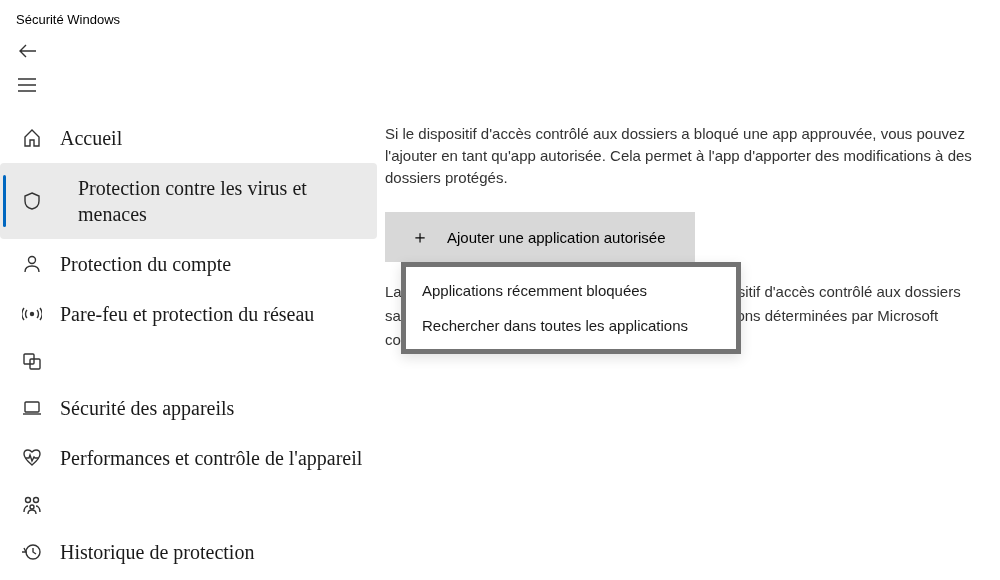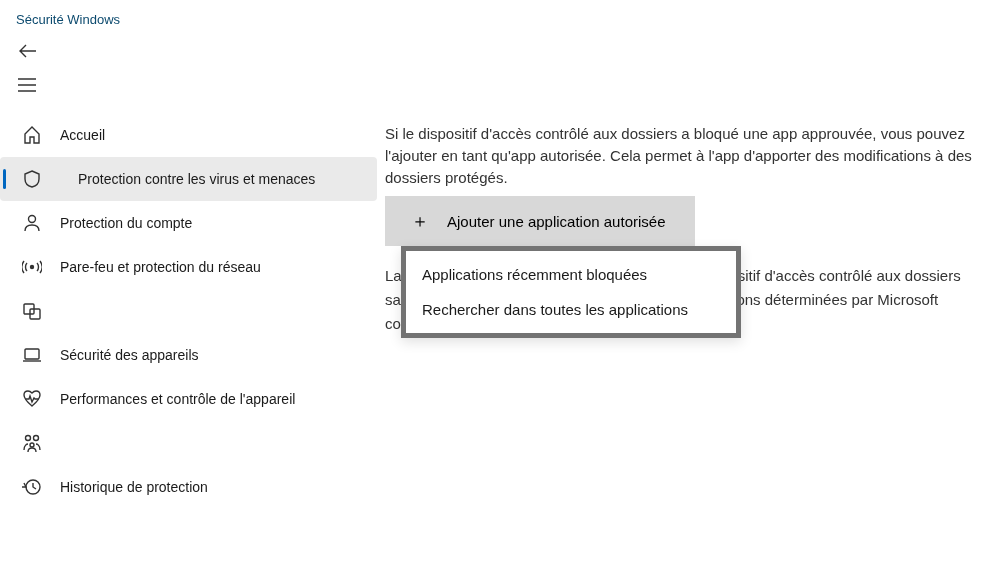--- a/index.html
+++ b/index.html
@@ -8,21 +8,21 @@
       width: 1000px;
       height: 580px;
       background: #ffffff;
       color: #1a1a1a;
       overflow: hidden;
       font-size: 14px;
     }
     .app-title {
       padding: 12px 16px 10px 16px;
       font-size: 13px;
-      color: #0c4a6e;
+      color: #000000;
     }
     .back-btn {
       padding: 6px 0 6px 18px;
       cursor: pointer;
       width: 40px;
     }
     .hamburger {
       padding: 10px 0 10px 18px;
       cursor: pointer;
       width: 40px;
@@ -61,39 +61,40 @@
     }
     .nav-icon {
       width: 20px;
       height: 20px;
       flex-shrink: 0;
       display: flex;
       align-items: center;
       justify-content: center;
     }
     .nav-label {
-      font-size: 14px;
+      font-size: 20px;
       line-height: 1.3;
+      font-family: Liberation Serif, serif;
     }
     .main {
       flex: 1;
       padding: 18px 28px 0 0;
       overflow: hidden;
     }
     h1 {
       font-size: 29px;
       font-weight: 600;
       line-height: 1.25;
       margin-bottom: 14px;
     }
     .desc {
       font-size: 15px;
       line-height: 1.45;
       color: #333;
-      margin-bottom: 8px;
+      margin-bottom: 24px;
     }
     .add-btn {
       display: inline-flex;
       align-items: center;
       gap: 18px;
       background: #d8d8d8;
       border: none;
       padding: 16px 30px 16px 26px;
       font-size: 15px;
       cursor: pointer;

